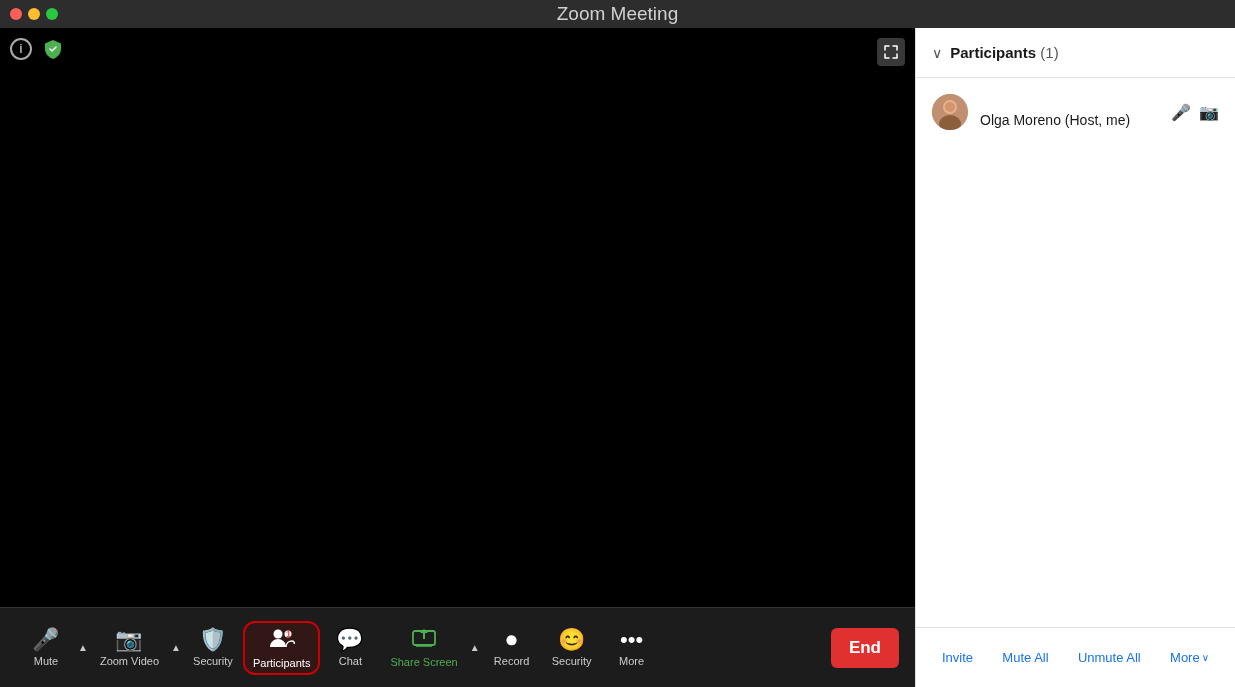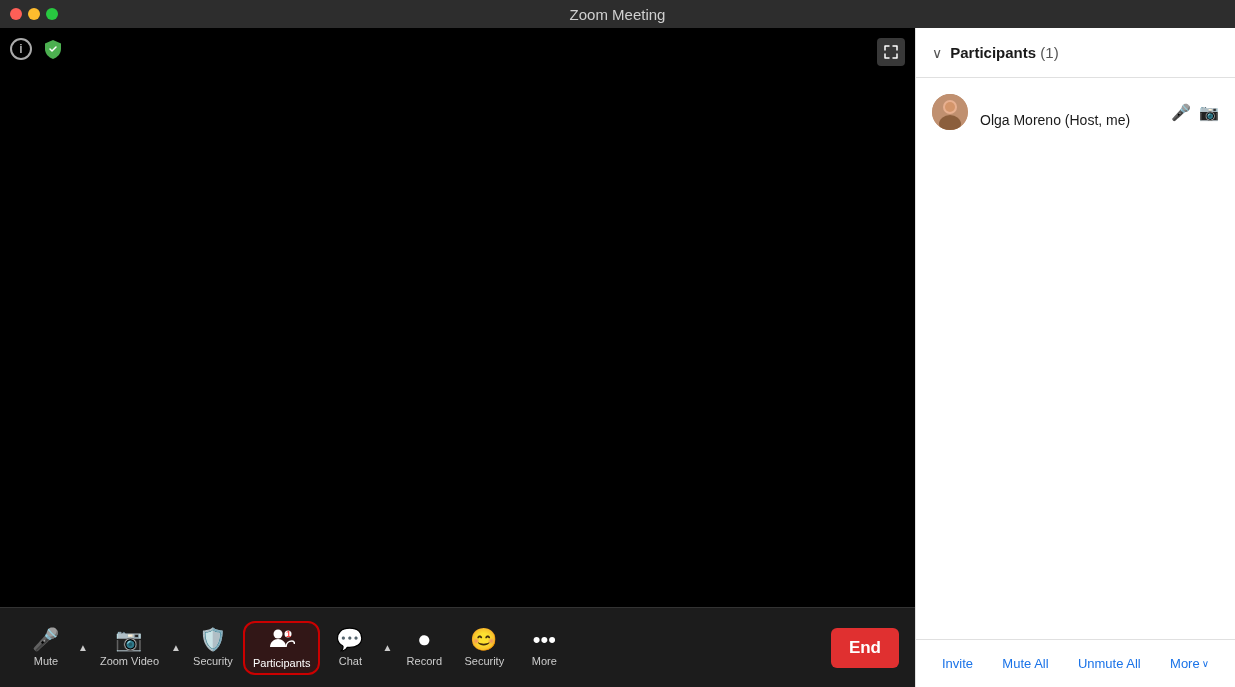--- a/index.html
+++ b/index.html
@@ -18,21 +18,21 @@
       height: 28px;
       background: #2d2d2d;
       display: flex;
       align-items: center;
       justify-content: center;
       position: relative;
       flex-shrink: 0;
     }
     .title-bar-title {
       color: #d0d0d0;
-      font-size: 15px;
+      font-size: 19px;
       font-weight: 500;
     }
     .traffic-lights {
       position: absolute;
       left: 10px;
       display: flex;
       gap: 6px;
       align-items: center;
     }
     .tl-btn {
@@ -242,21 +242,21 @@
     }
     .participant-icons {
       display: flex;
       gap: 8px;
       align-items: center;
       color: #888;
       font-size: 16px;
     }
 
     .panel-footer {
-      height: 48px;
+      height: 60px;
       border-top: 1px solid #e0e0e0;
       display: flex;
       align-items: center;
       justify-content: space-between;
       padding: 4px 16px;
     }
     .panel-footer-btn {
       background: transparent;
       border: none;
       color: #1a73e8;
@@ -355,20 +355,30 @@
           <span>Participants</span>
         </span>
       </button>
 
       <button class="toolbar-btn">
         <span class="btn-icon">💬</span>
         <span class="btn-label">Chat</span>
       </button>
 
       <div style="display:flex; align-items:center; gap:0;">
+        <button class="toolbar-btn share-screen-btn">
+          <span class="btn-icon" style="color:#4CAF50;">
+            <svg width="24" height="20" viewBox="0 0 24 20" fill="#4CAF50">
+              <rect x="1" y="3" width="22" height="14" rx="2" fill="none" stroke="#4CAF50" stroke-width="1.8"></rect>
+              <polygon points="12,1 16,5 13,5 13,11 11,11 11,5 8,5" fill="#4CAF50"></polygon>
+              <line x1="4" y1="18" x2="20" y2="18" stroke="#4CAF50" stroke-width="1.5"></line>
+            </svg>
+          </span>
+          <span class="btn-label" style="color:#4CAF50;">Share Screen</span>
+        </button>
         <button class="arrow-btn">▲</button>
       </div>
 
       <button class="toolbar-btn">
         <span class="btn-icon">⏺</span>
         <span class="btn-label">Record</span>
       </button>
 
       <button class="toolbar-btn">
         <span class="btn-icon">😊</span>

